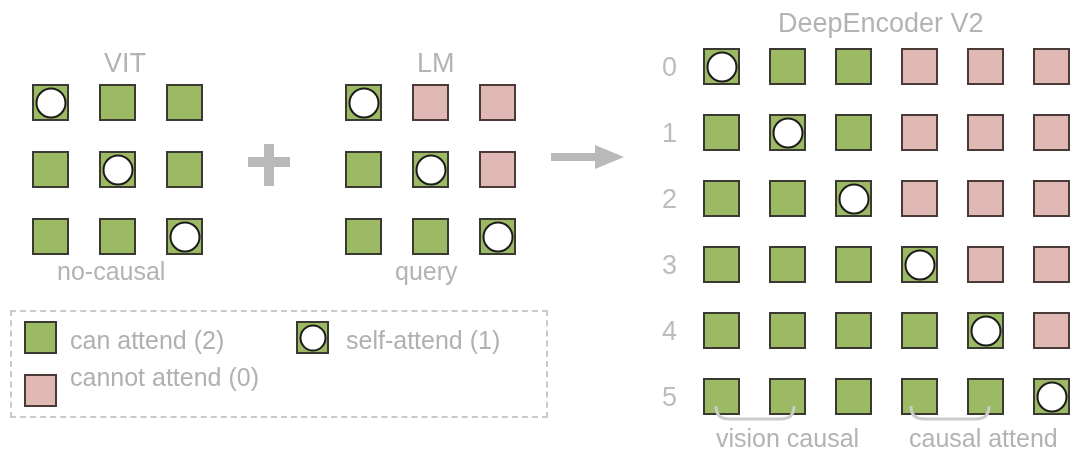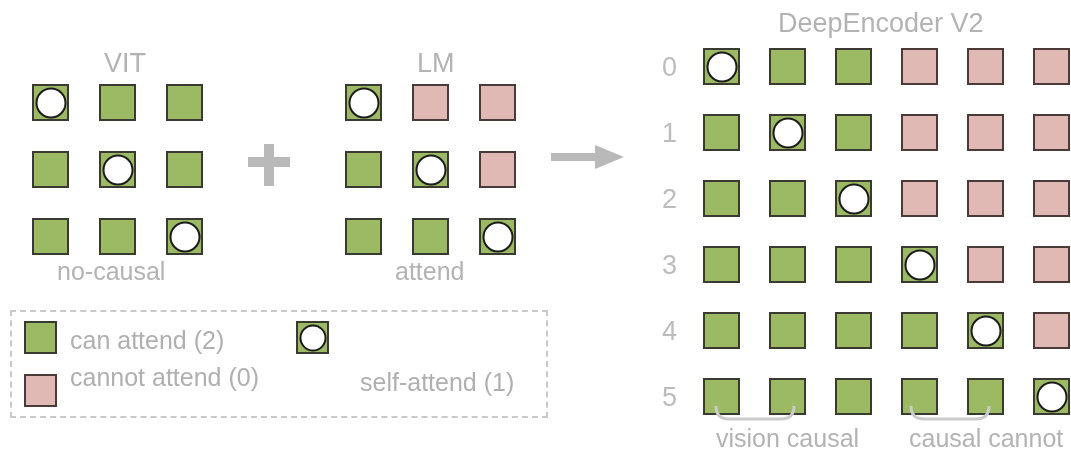--- a/index.html
+++ b/index.html
@@ -96,38 +96,38 @@
     <div class="cell green" style="left: 67px; top: 67px; width: 37px; height: 37px;">
       <span class="dot" style="width: 31px; height: 31px;"></span>
     </div>
     <div class="cell pink" style="left: 134px; top: 67px; width: 37px; height: 37px;"></div>
     <div class="cell green" style="left: 0px; top: 134px; width: 37px; height: 37px;"></div>
     <div class="cell green" style="left: 67px; top: 134px; width: 37px; height: 37px;"></div>
     <div class="cell green" style="left: 134px; top: 134px; width: 37px; height: 37px;">
       <span class="dot" style="width: 31px; height: 31px;"></span>
     </div>
   </div>
-<div class="lbl sub-lbl" style="left:395px;top:259px;">attend</div>
+<div class="lbl sub-lbl" style="left:395px;top:259px;">query</div>
 
 <svg class="overlay" width="1071" height="453" style="pointer-events:none;">
   <g fill="#b9b9b9" stroke="none">
     <rect x="551" y="153" width="54" height="8"></rect>
     <polygon points="595,145 624,157 595,169"></polygon>
   </g>
 </svg>
 
 <div class="legend-box" style="left:10px;top:310px;width:538px;height:108px;"></div>
 
 <div class="cell green" style="left:24px;top:321px;width:33px;height:33px;"></div>
 <div class="lbl legend-lbl" style="left:70px;top:328px;">can attend (2)</div>
 
 <div class="cell green" style="left:296px;top:321px;width:33px;height:33px;">
   <span class="dot" style="width:27px;height:27px;"></span>
 </div>
-<div class="lbl legend-lbl" style="left:360px;top:328px;margin-top:42px;">self-attend (1)</div>
+<div class="lbl legend-lbl" style="left:346px;top:328px;">self-attend (1)</div>
 
 <div class="cell pink" style="left:24px;top:374px;width:33px;height:33px;"></div>
 <div class="lbl legend-lbl" style="left:70px;top:365px;">cannot attend (0)</div>
 
 <div class="lbl title-lbl" style="left:778px;top:10px;">DeepEncoder V2</div>
 <div class="abs" id="result-rowlabels" style="left:0;top:0;width:1071px;height:453px;">
     <div class="lbl row-lbl" style="left: 662px; top: 54px;">0</div>
     <div class="lbl row-lbl" style="left: 662px; top: 120px;">1</div>
     <div class="lbl row-lbl" style="left: 662px; top: 186px;">2</div>
     <div class="lbl row-lbl" style="left: 662px; top: 252px;">3</div>
@@ -183,13 +183,13 @@
     <div class="cell green" style="left: 330px; top: 330px; width: 37px; height: 37px;">
       <span class="dot" style="width: 31px; height: 31px;"></span>
     </div>
   </div>
 
 <svg class="overlay" width="1071" height="453" style="pointer-events:none;">
   <path d="M716,406 Q716,419 729,419 L781,419 Q794,419 794,406" fill="none" stroke="#cbcbcb" stroke-width="3"></path>
   <path d="M911,406 Q911,419 924,419 L976,419 Q989,419 989,406" fill="none" stroke="#cbcbcb" stroke-width="3"></path>
 </svg>
 <div class="lbl brace-lbl" style="left:716px;top:426px;">vision causal</div>
-<div class="lbl brace-lbl" style="left:909px;top:426px;">causal cannot</div>
+<div class="lbl brace-lbl" style="left:909px;top:426px;">causal attend</div>
 
 </body></html>

